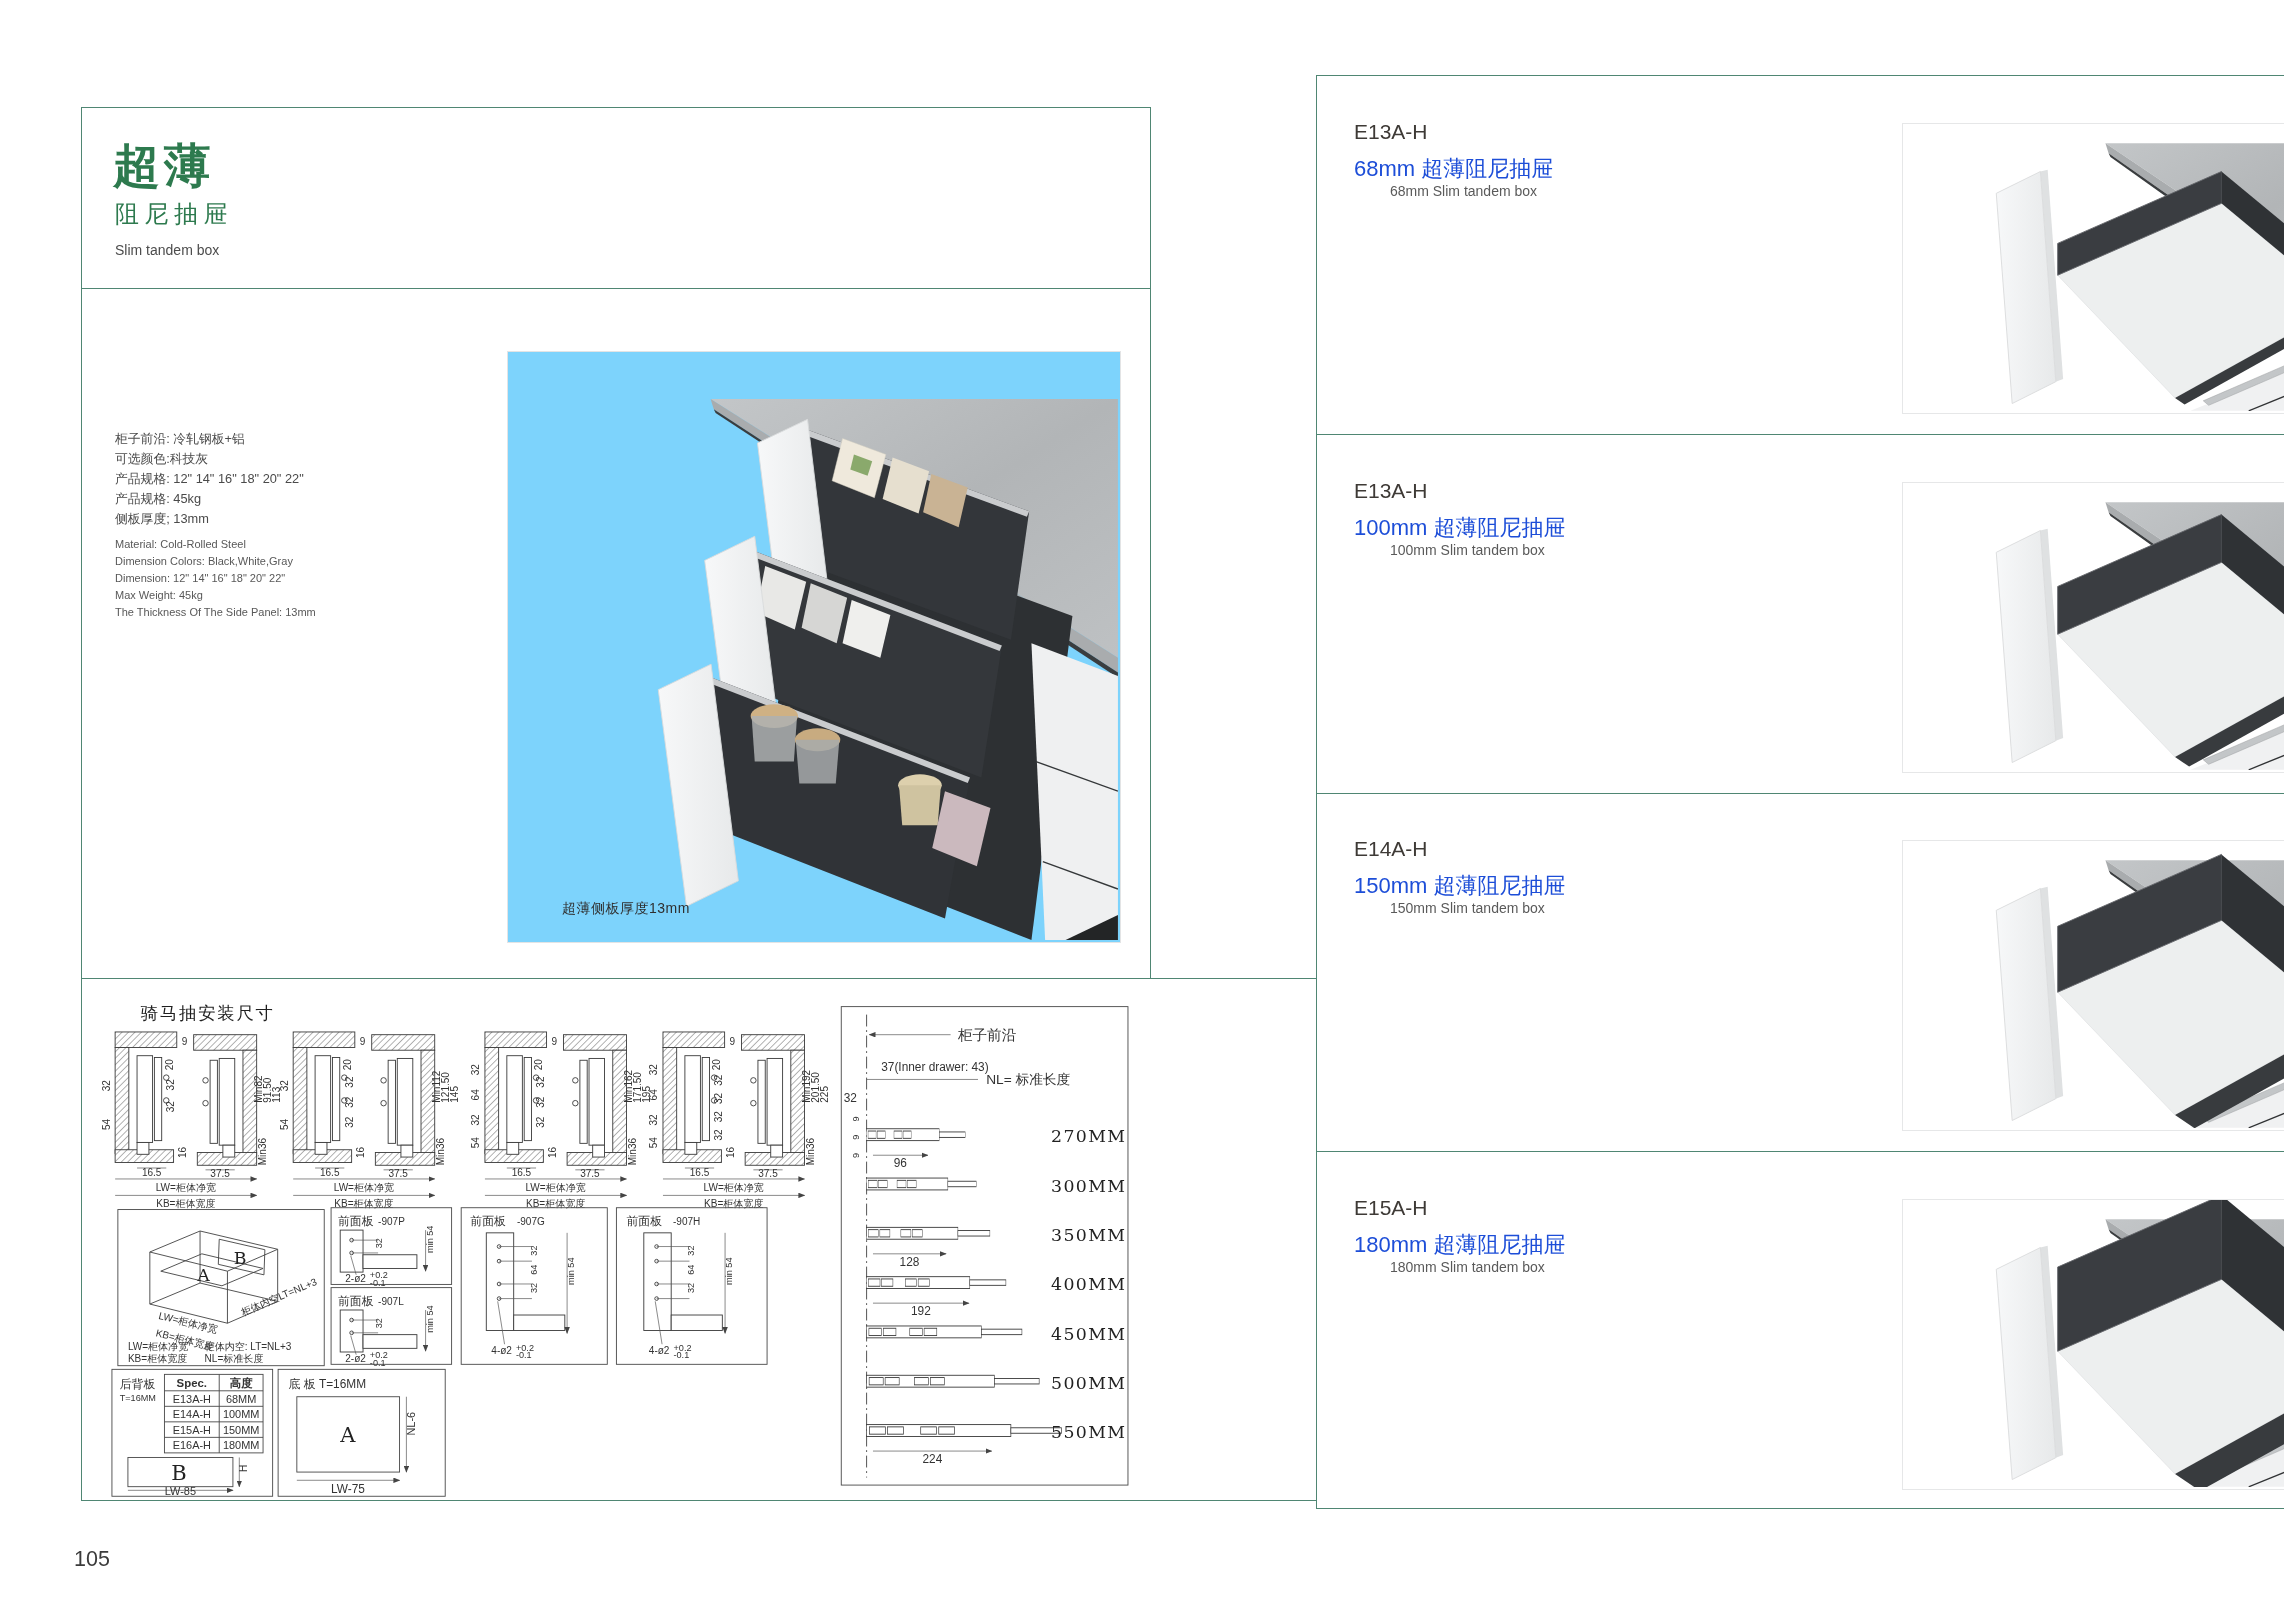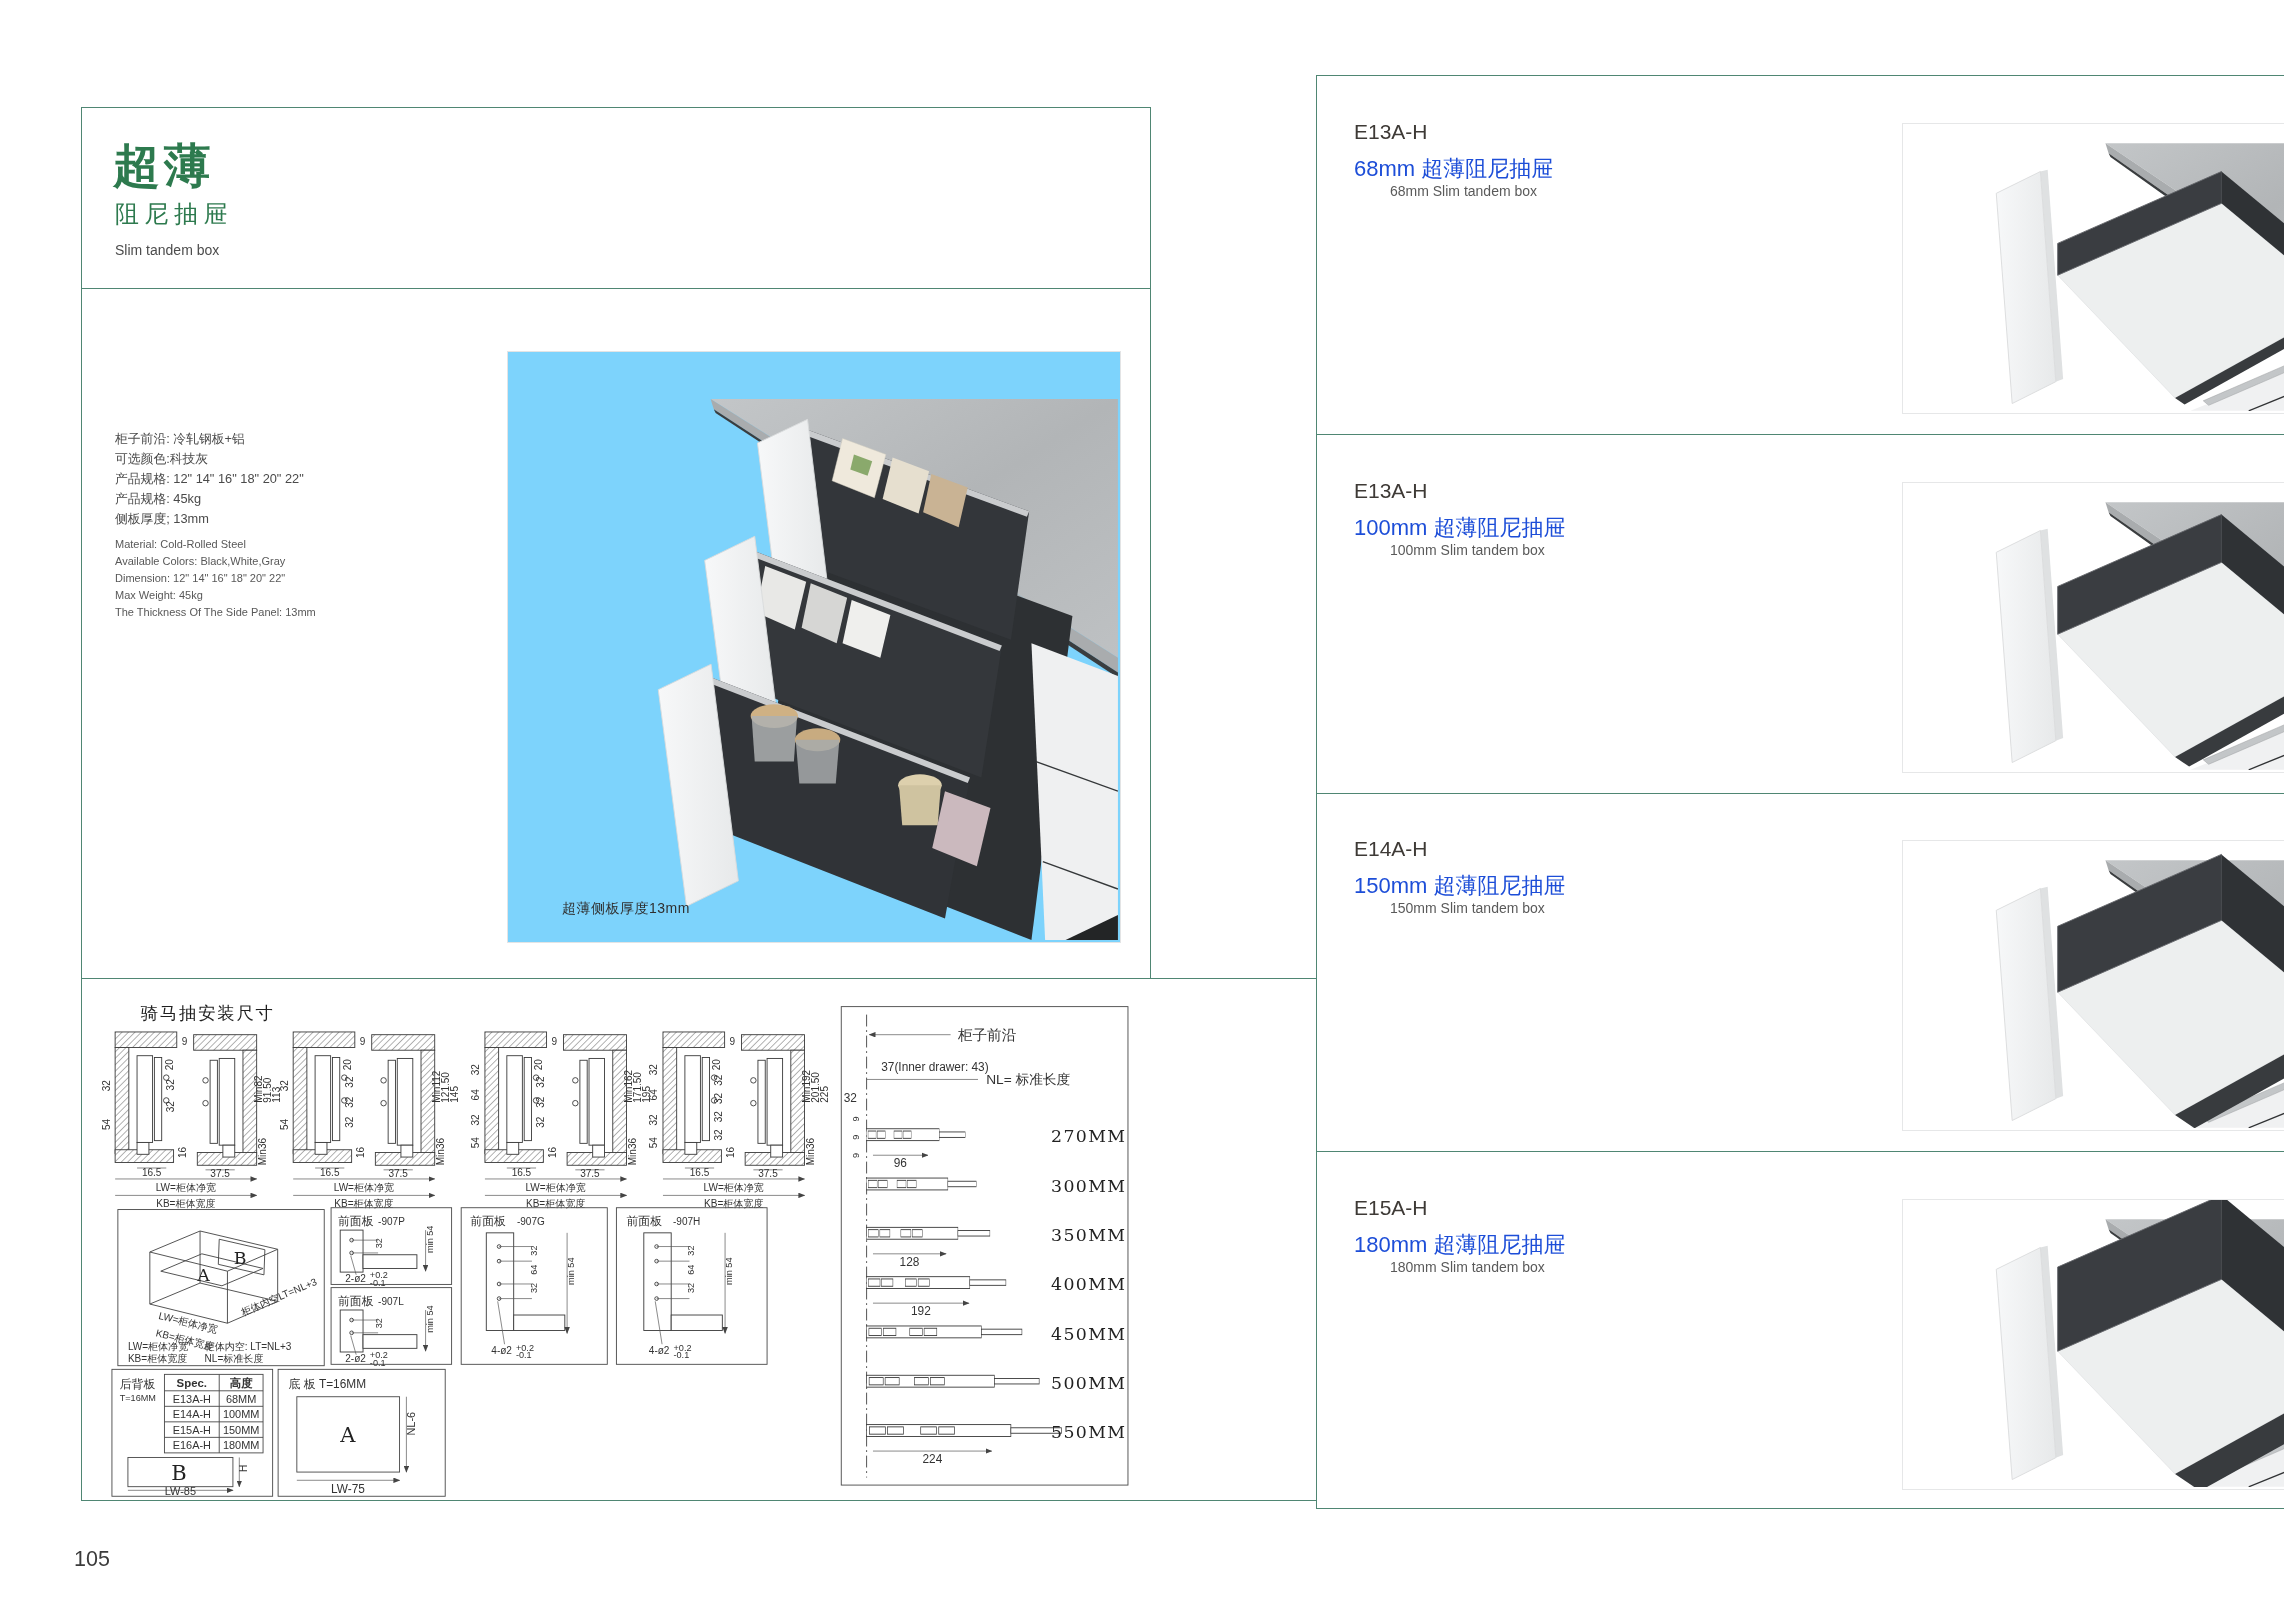--- a/index.html
+++ b/index.html
@@ -128,21 +128,21 @@
 
     <div class="specs-cn">
       <div>柜子前沿: 冷轧钢板+铝</div>
       <div>可选颜色:科技灰</div>
       <div>产品规格: 12" 14" 16" 18" 20" 22"</div>
       <div>产品规格: 45kg</div>
       <div>侧板厚度; 13mm</div>
     </div>
     <div class="specs-en">
       <div>Material: Cold-Rolled Steel</div>
-      <div>Available Colors: Black,White,Gray</div>
+      <div>Dimension Colors: Black,White,Gray</div>
       <div>Dimension: 12" 14" 16" 18" 20" 22"</div>
       <div>Max Weight: 45kg</div>
       <div>The Thickness Of The Side Panel: 13mm</div>
     </div>
 
     <figure class="photo-left">
       <svg viewBox="0 0 1340 1292" width="610" height="588">
 
         <polygon points="445,103 1340,103 1340,672" fill="url(#ctGrad)"></polygon>
         <polygon points="445,103 1340,672 1340,704 452,126" fill="#a9acae"></polygon>

